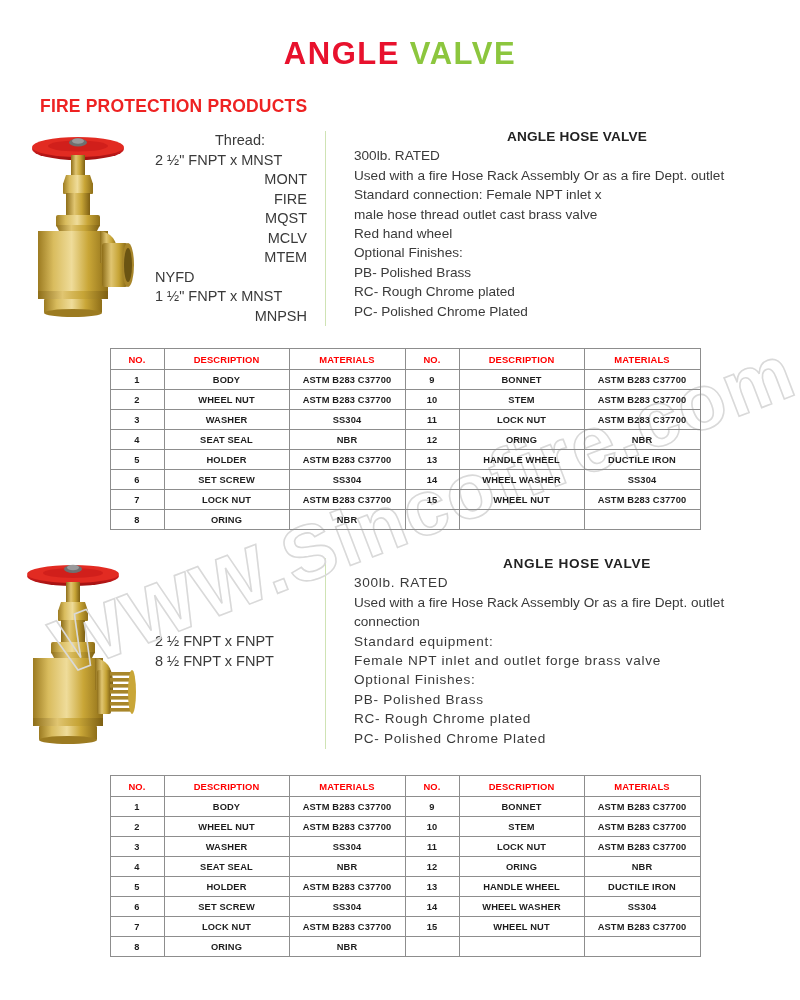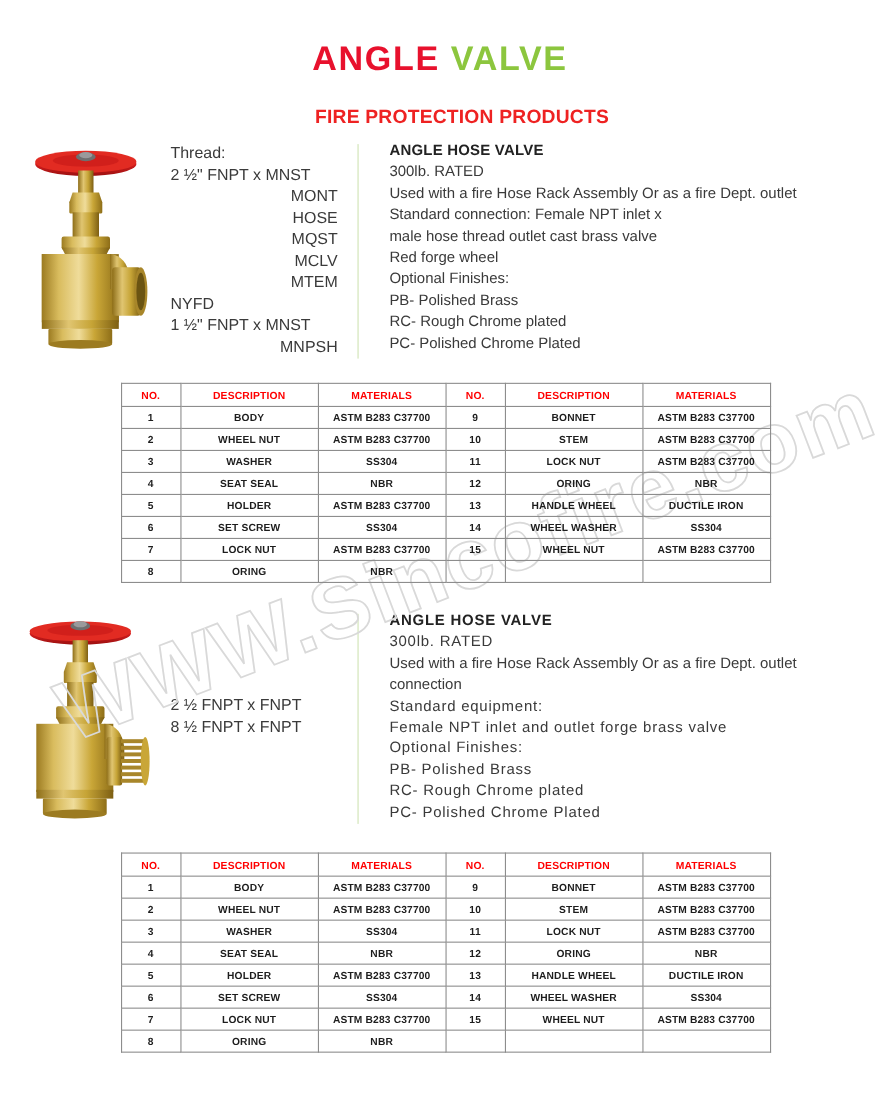--- a/index.html
+++ b/index.html
@@ -45,21 +45,20 @@
   }
   .title-a { color: #e8112d; }
   .title-b { color: #8cc63e; margin-left: 10px; }
 
   .section-head {
     color: #ee2222;
     font-weight: 700;
     font-size: 17.5px;
     letter-spacing: .2px;
     margin: 24px 0 0 40px;
-    text-align: center;
   }
 
   
   .product {
     position: relative;
     display: flex;
     align-items: flex-start;
   }
   .product-photo {
     width: 155px;
@@ -68,38 +67,38 @@
     justify-content: center;
   }
   .threads {
     flex: 0 0 170px;
     padding-top: 4px;
     font-size: 14.5px;
     line-height: 19.5px;
     color: #3a3a3a;
     white-space: nowrap;
   }
-  .thr-center { }
+  .thr-center { text-align: center; }
   .thr-right  { text-align: right; padding-right: 18px; }
   .thr-left   { text-align: left; }
 
   .vrule {
     flex: 0 0 1px;
     background: #cfe3b4;
     align-self: stretch;
     margin: 4px 0 0 0;
   }
   .desc {
     flex: 1;
     padding-left: 28px;
     font-size: 13.6px;
     line-height: 19.4px;
     color: #3a3a3a;
   }
-  .desc .hd { font-weight: 700; color: #222; letter-spacing: .2px; }
+  .desc .hd { font-weight: 700; color: #222; letter-spacing: .2px; text-align: center; }
   .desc .sp { letter-spacing: .7px; }
 
   
   .valve { display: block; }
 
   
   .parts-table {
     border-collapse: collapse;
     margin: 0 auto;
     width: 590px;
@@ -194,38 +193,38 @@
       <rect x="30" y="164" width="70" height="8" fill="url(#br2)"></rect>
       <rect x="36" y="172" width="58" height="14" rx="1" fill="url(#br1)"></rect>
       <ellipse cx="65" cy="186" rx="29" ry="4" fill="#9c7b21"></ellipse>
     </svg>
   </div>
 
   <div class="threads">
     <div class="thr-center">Thread:</div>
     <div class="thr-left">2 ½" FNPT x MNST</div>
     <div class="thr-right">MONT</div>
-    <div class="thr-right">HOSE</div>
+    <div class="thr-right">FIRE</div>
     <div class="thr-right">MQST</div>
     <div class="thr-right">MCLV</div>
     <div class="thr-right">MTEM</div>
     <div class="thr-left">NYFD</div>
     <div class="thr-left">1 ½" FNPT x MNST</div>
     <div class="thr-right">MNPSH</div>
   </div>
 
   <div class="vrule"></div>
 
   <div class="desc">
     <div class="hd">ANGLE HOSE VALVE</div>
     <div>300lb. RATED</div>
     <div>Used with a fire Hose Rack Assembly Or as a fire Dept. outlet</div>
     <div>Standard connection: Female NPT inlet x</div>
     <div>male hose thread outlet cast brass valve</div>
-    <div>Red forge wheel</div>
+    <div>Red hand wheel</div>
     <div>Optional Finishes:</div>
     <div>PB- Polished Brass</div>
     <div>RC- Rough Chrome plated</div>
     <div>PC- Polished Chrome  Plated</div>
   </div>
 </div>
 
 <div class="tbl-wrap" style="margin-top:22px;">
   <table class="parts-table">
     <thead>

